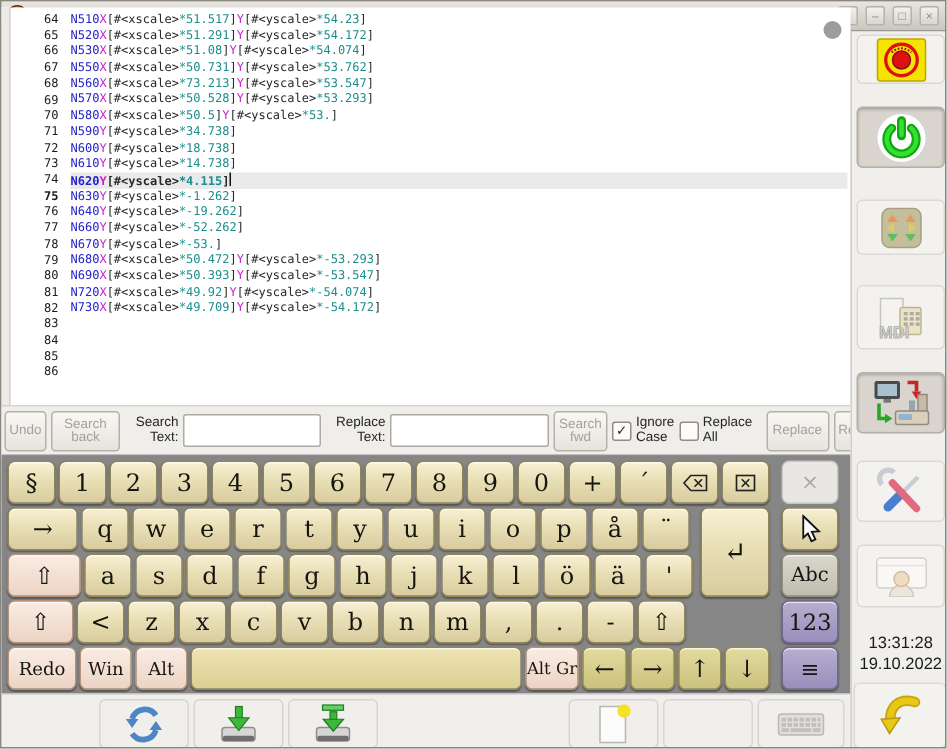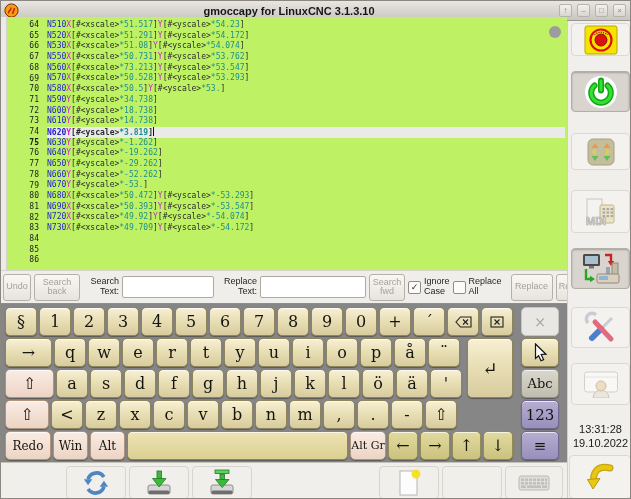--- a/index.html
+++ b/index.html
@@ -11,21 +11,21 @@
   
   .titlebar{position:absolute;left:0;top:0;width:631px;height:20px;
     background:linear-gradient(#e9e6e1,#c9c6c0);border-bottom:1px solid #9a978f;
     display:flex;align-items:center;box-sizing:border-box;}
   .logo{width:15px;height:15px;margin-left:3px;flex:0 0 auto;}
   .wtitle{flex:1;text-align:center;font-size:11px;font-weight:bold;color:#161616;}
   .wctrls{display:flex;gap:5px;margin-right:6px;}
   .wbtn{width:11px;height:11px;font-size:8px;line-height:11px;text-align:center;color:#8a8a88;
     background:linear-gradient(#f2f1ee,#d8d6d1);border:1px solid #b5b3ad;border-radius:2px;}
   
-  .editor{position:absolute;left:0;top:16px;width:566px;height:301px;background:#bef264;overflow:hidden;}
+  .editor{position:absolute;left:0;top:4px;width:566px;height:301px;background:#ffffff;overflow:hidden;}
   .lstrip{position:absolute;left:0;top:0;bottom:0;width:5px;background:#ecebe7;border-right:1px solid #d3d1cc;}
   .gutter{position:absolute;left:6px;top:3px;width:32px;text-align:right;
     font-family:"DejaVu Sans Mono",monospace;font-size:8px;line-height:10.7px;color:#1c1c1c;}
   .gnum.cur{font-weight:bold;}
   .codewrap{position:absolute;left:46px;top:3px;right:2px;}
   .cline{font-family:"DejaVu Sans Mono",monospace;font-size:8px;line-height:10.7px;white-space:pre;height:10.7px;}
   .cline.cur{background:#eaeaea;font-weight:bold;}
   .sg-n{color:#2323cc;} .sg-a{color:#cc23cc;} .sg-b{color:#2a2a2a;} .sg-v{color:#1d8e8e;}
   .caret{display:inline-block;width:1px;height:9px;background:#111;vertical-align:-1px;}
   .scrolldot{position:absolute;left:548px;top:9px;width:12px;height:12px;border-radius:50%;background:#9c9c9c;}
@@ -123,24 +123,23 @@
       <div class="cline"><span class="sg-n">N510</span><span class="sg-a">X</span><span class="sg-b">[#&lt;xscale&gt;</span><span class="sg-v">*51.517</span><span class="sg-b">]</span><span class="sg-a">Y</span><span class="sg-b">[#&lt;yscale&gt;</span><span class="sg-v">*54.23</span><span class="sg-b">]</span></div>
       <div class="cline"><span class="sg-n">N520</span><span class="sg-a">X</span><span class="sg-b">[#&lt;xscale&gt;</span><span class="sg-v">*51.291</span><span class="sg-b">]</span><span class="sg-a">Y</span><span class="sg-b">[#&lt;yscale&gt;</span><span class="sg-v">*54.172</span><span class="sg-b">]</span></div>
       <div class="cline"><span class="sg-n">N530</span><span class="sg-a">X</span><span class="sg-b">[#&lt;xscale&gt;</span><span class="sg-v">*51.08</span><span class="sg-b">]</span><span class="sg-a">Y</span><span class="sg-b">[#&lt;yscale&gt;</span><span class="sg-v">*54.074</span><span class="sg-b">]</span></div>
       <div class="cline"><span class="sg-n">N550</span><span class="sg-a">X</span><span class="sg-b">[#&lt;xscale&gt;</span><span class="sg-v">*50.731</span><span class="sg-b">]</span><span class="sg-a">Y</span><span class="sg-b">[#&lt;yscale&gt;</span><span class="sg-v">*53.762</span><span class="sg-b">]</span></div>
       <div class="cline"><span class="sg-n">N560</span><span class="sg-a">X</span><span class="sg-b">[#&lt;xscale&gt;</span><span class="sg-v">*73.213</span><span class="sg-b">]</span><span class="sg-a">Y</span><span class="sg-b">[#&lt;yscale&gt;</span><span class="sg-v">*53.547</span><span class="sg-b">]</span></div>
       <div class="cline"><span class="sg-n">N570</span><span class="sg-a">X</span><span class="sg-b">[#&lt;xscale&gt;</span><span class="sg-v">*50.528</span><span class="sg-b">]</span><span class="sg-a">Y</span><span class="sg-b">[#&lt;yscale&gt;</span><span class="sg-v">*53.293</span><span class="sg-b">]</span></div>
       <div class="cline"><span class="sg-n">N580</span><span class="sg-a">X</span><span class="sg-b">[#&lt;xscale&gt;</span><span class="sg-v">*50.5</span><span class="sg-b">]</span><span class="sg-a">Y</span><span class="sg-b">[#&lt;yscale&gt;</span><span class="sg-v">*53.</span><span class="sg-b">]</span></div>
       <div class="cline"><span class="sg-n">N590</span><span class="sg-a">Y</span><span class="sg-b">[#&lt;yscale&gt;</span><span class="sg-v">*34.738</span><span class="sg-b">]</span></div>
       <div class="cline"><span class="sg-n">N600</span><span class="sg-a">Y</span><span class="sg-b">[#&lt;yscale&gt;</span><span class="sg-v">*18.738</span><span class="sg-b">]</span></div>
       <div class="cline"><span class="sg-n">N610</span><span class="sg-a">Y</span><span class="sg-b">[#&lt;yscale&gt;</span><span class="sg-v">*14.738</span><span class="sg-b">]</span></div>
-      <div class="cline cur"><span class="sg-n">N620</span><span class="sg-a">Y</span><span class="sg-b">[#&lt;yscale&gt;</span><span class="sg-v">*3.819</span><span class="sg-b">]</span><span class="caret"></span></div>
+      <div class="cline cur"><span class="sg-n">N620</span><span class="sg-a">Y</span><span class="sg-b">[#&lt;yscale&gt;</span><span class="sg-v">*4.115</span><span class="sg-b">]</span><span class="caret"></span></div>
       <div class="cline"><span class="sg-n">N630</span><span class="sg-a">Y</span><span class="sg-b">[#&lt;yscale&gt;</span><span class="sg-v">*-1.262</span><span class="sg-b">]</span></div>
       <div class="cline"><span class="sg-n">N640</span><span class="sg-a">Y</span><span class="sg-b">[#&lt;yscale&gt;</span><span class="sg-v">*-19.262</span><span class="sg-b">]</span></div>
-      <div class="cline"><span class="sg-n">N650</span><span class="sg-a">Y</span><span class="sg-b">[#&lt;yscale&gt;</span><span class="sg-v">*-29.262</span><span class="sg-b">]</span></div>
       <div class="cline"><span class="sg-n">N660</span><span class="sg-a">Y</span><span class="sg-b">[#&lt;yscale&gt;</span><span class="sg-v">*-52.262</span><span class="sg-b">]</span></div>
       <div class="cline"><span class="sg-n">N670</span><span class="sg-a">Y</span><span class="sg-b">[#&lt;yscale&gt;</span><span class="sg-v">*-53.</span><span class="sg-b">]</span></div>
       <div class="cline"><span class="sg-n">N680</span><span class="sg-a">X</span><span class="sg-b">[#&lt;xscale&gt;</span><span class="sg-v">*50.472</span><span class="sg-b">]</span><span class="sg-a">Y</span><span class="sg-b">[#&lt;yscale&gt;</span><span class="sg-v">*-53.293</span><span class="sg-b">]</span></div>
       <div class="cline"><span class="sg-n">N690</span><span class="sg-a">X</span><span class="sg-b">[#&lt;xscale&gt;</span><span class="sg-v">*50.393</span><span class="sg-b">]</span><span class="sg-a">Y</span><span class="sg-b">[#&lt;yscale&gt;</span><span class="sg-v">*-53.547</span><span class="sg-b">]</span></div>
       <div class="cline"><span class="sg-n">N720</span><span class="sg-a">X</span><span class="sg-b">[#&lt;xscale&gt;</span><span class="sg-v">*49.92</span><span class="sg-b">]</span><span class="sg-a">Y</span><span class="sg-b">[#&lt;yscale&gt;</span><span class="sg-v">*-54.074</span><span class="sg-b">]</span></div>
       <div class="cline"><span class="sg-n">N730</span><span class="sg-a">X</span><span class="sg-b">[#&lt;xscale&gt;</span><span class="sg-v">*49.709</span><span class="sg-b">]</span><span class="sg-a">Y</span><span class="sg-b">[#&lt;yscale&gt;</span><span class="sg-v">*-54.172</span><span class="sg-b">]</span></div>
     </div>
   <div class="scrolldot"></div>
 </div>
 

